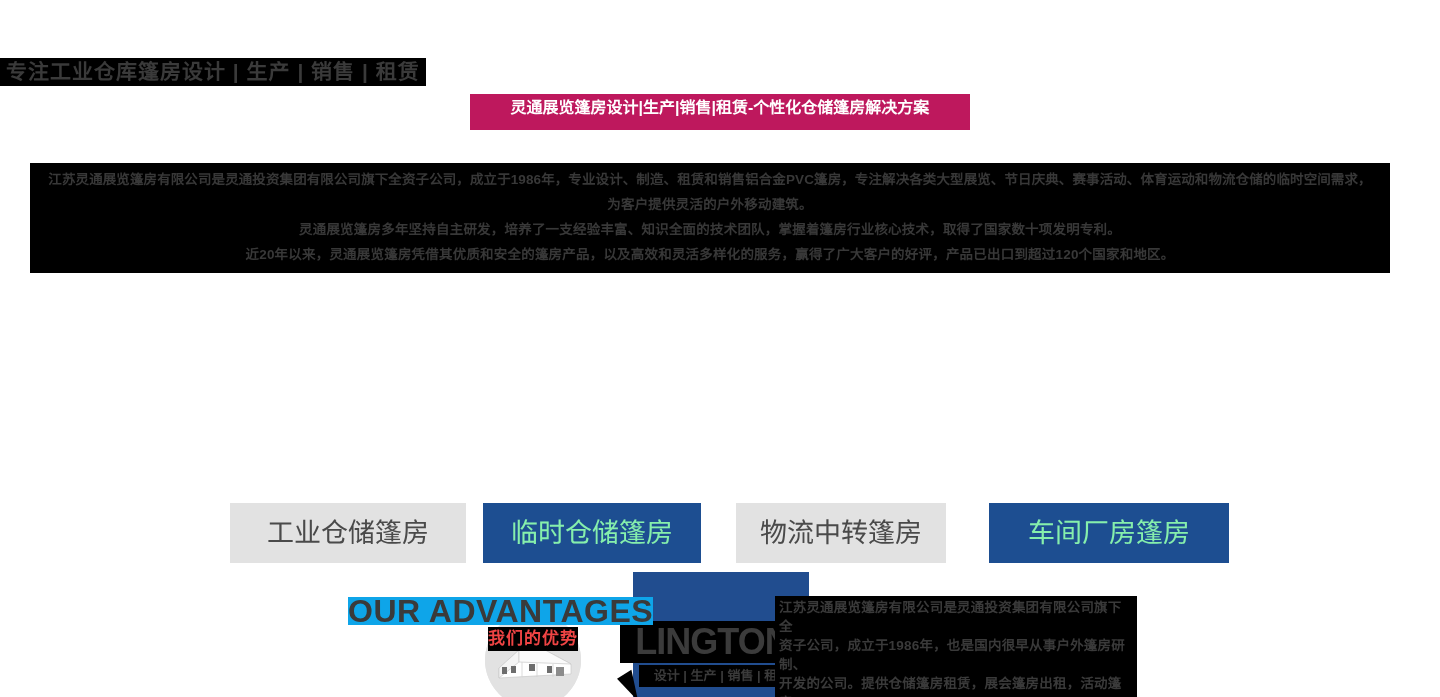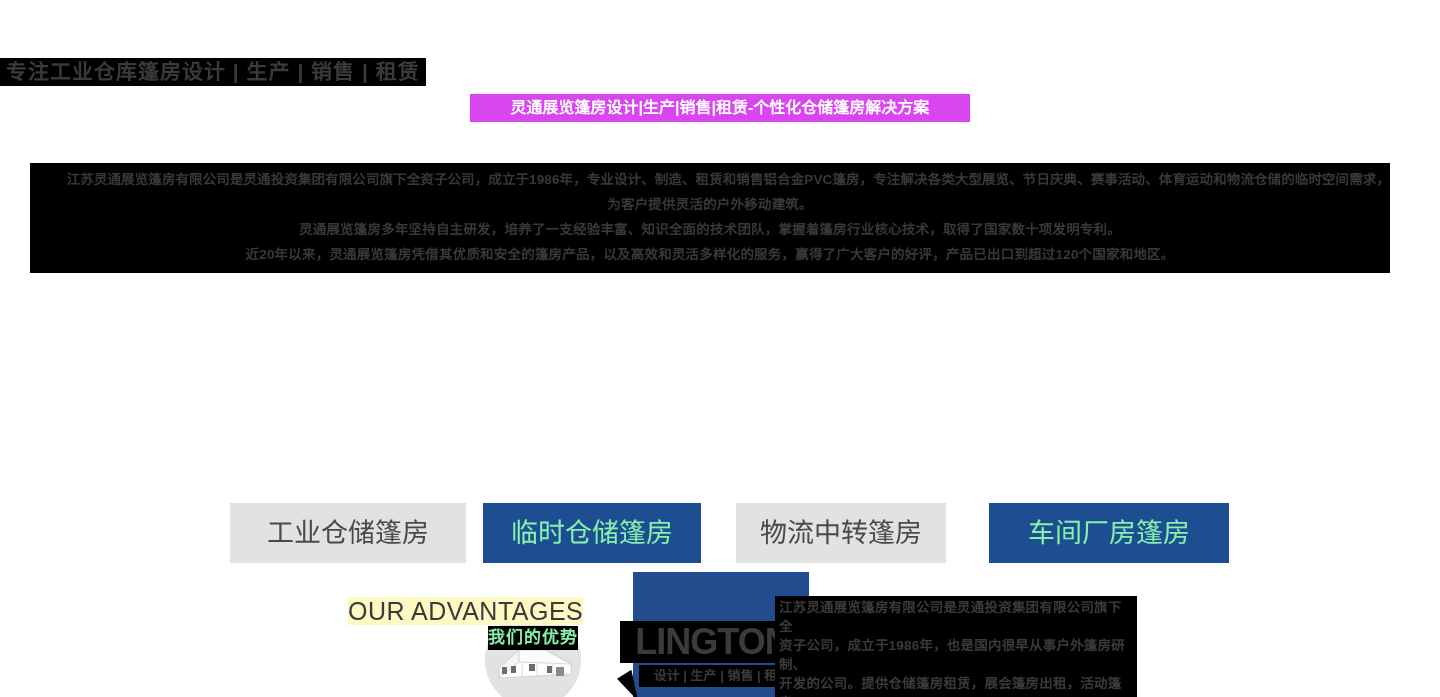--- a/index.html
+++ b/index.html
@@ -35,22 +35,22 @@
     line-height: 28px;
     padding: 0 6px;
     white-space: nowrap;
   }
 
   .sub-title {
     position: absolute;
     left: 470px;
     top: 94px;
     width: 500px;
-    height: 28px;
-    background: #d946ef;
+    height: 36px;
+    background: #be185d;
     color: #ffffff;
     font-size: 16px;
     font-weight: 700;
     line-height: 28px;
     text-align: center;
     white-space: nowrap;
     overflow: hidden;
   }
 
   
@@ -67,21 +67,20 @@
     color: #383838;
     font-size: 13.5px;
     font-weight: 700;
     line-height: 25px;
     text-align: center;
     white-space: nowrap;
     letter-spacing: 0.2px;
   }
   .intro-line.wide {
     letter-spacing: 0.1px;
-    text-align: right;
   }
 
   
   .hero {
     position: absolute;
     left: 0;
     top: 286px;
     width: 1440px;
     height: 190px;
   }
@@ -185,36 +184,36 @@
 
   
   .adv-head {
     position: absolute;
     left: 348px;
     top: 597px;
     width: 230px;
   }
   .adv-en {
     display: inline-block;
-    background: #fef9c3;
+    background: #0ea5e9;
     color: #3a3a3a;
-    font-size: 25px;
-    font-weight: 400;
+    font-size: 32px;
+    font-weight: 700;
     letter-spacing: 0.5px;
     line-height: 28px;
     white-space: nowrap;
   }
   .adv-cn-wrap {
     text-align: right;
     margin-top: 1px;
   }
   .adv-cn {
     display: inline-block;
     background: #000000;
-    color: #86efac;
+    color: #ef4444;
     font-size: 17px;
     font-weight: 700;
     line-height: 24px;
     letter-spacing: 1px;
     white-space: nowrap;
   }
 
   .adv-body {
     position: absolute;
     left: 775px;

